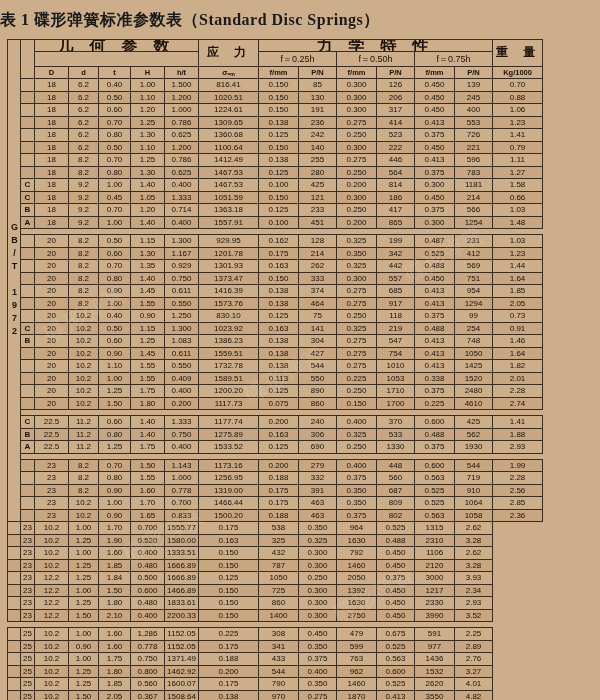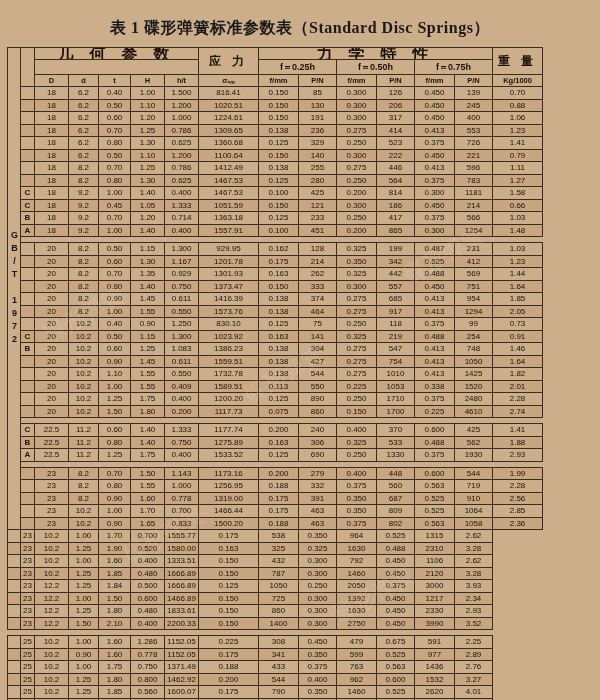--- a/index.html
+++ b/index.html
@@ -7,25 +7,25 @@
     width:600px;height:700px;overflow:hidden;
     background:#c9a882;
     font-family:"Liberation Sans", sans-serif;
   }
   .page{
     position:relative;width:600px;height:700px;
     background:#cdae8a;
     box-sizing:border-box;
   }
   .title{
-    text-align:center;
+    text-align:left;
     font-size:16px;
     font-weight:bold;
     color:#1a1a1a;
-    padding:18px 0 8px 0;
+    padding:10px 0 8px 0;
     letter-spacing:0.5px;
     font-family:"Liberation Serif", serif;
   }
   table{
     border-collapse:collapse;
     width:586px;
     margin:0 auto;
     table-layout:fixed;
     background:#cdae8a;
   }
@@ -43,22 +43,22 @@
   }
   .vert{
     writing-mode:vertical-rl;
     text-orientation:upright;
     letter-spacing:3px;
     font-weight:bold;
     font-size:9px;
     padding:2px 0;
   }
   .grpname{font-size:16px;font-weight:bold;letter-spacing:6px;font-family:"Liberation Serif",serif;}
-  .grpname2{font-size:12px;font-weight:bold;letter-spacing:4px;font-family:Liberation Serif, serif;}
-  .sub{font-size:9px;font-weight:bold;}
+  .grpname2{font-size:12px;font-weight:bold;letter-spacing:4px;font-family:Liberation Mono, monospace;}
+  .sub{font-size:9px;font-weight:normal;}
   .subsm{font-size:7.5px;font-weight:bold;}
   .cls{width:12px;font-weight:bold;}
   .gapRow td{border:none;height:5px;background:#cdae8a;}
   .data td{height:11.5px;}
   .rowalt{background:#c8a681;}
   .wm{
     position:absolute;
     left:0;top:0;width:600px;height:700px;
     pointer-events:none;
     opacity:0.13;
@@ -194,21 +194,21 @@
         </tr>
         <tr class="data">
           <td class="cls"></td>
           <td>18</td>
           <td>6.2</td>
           <td>0.80</td>
           <td>1.30</td>
           <td>0.625</td>
           <td>1360.68</td>
           <td>0.125</td>
-          <td>329</td>
+          <td>242</td>
           <td>0.250</td>
           <td>523</td>
           <td>0.375</td>
           <td>726</td>
           <td>1.41</td>
         </tr>
         <tr class="data rowalt">
           <td class="cls"></td>
           <td>18</td>
           <td>6.2</td>

